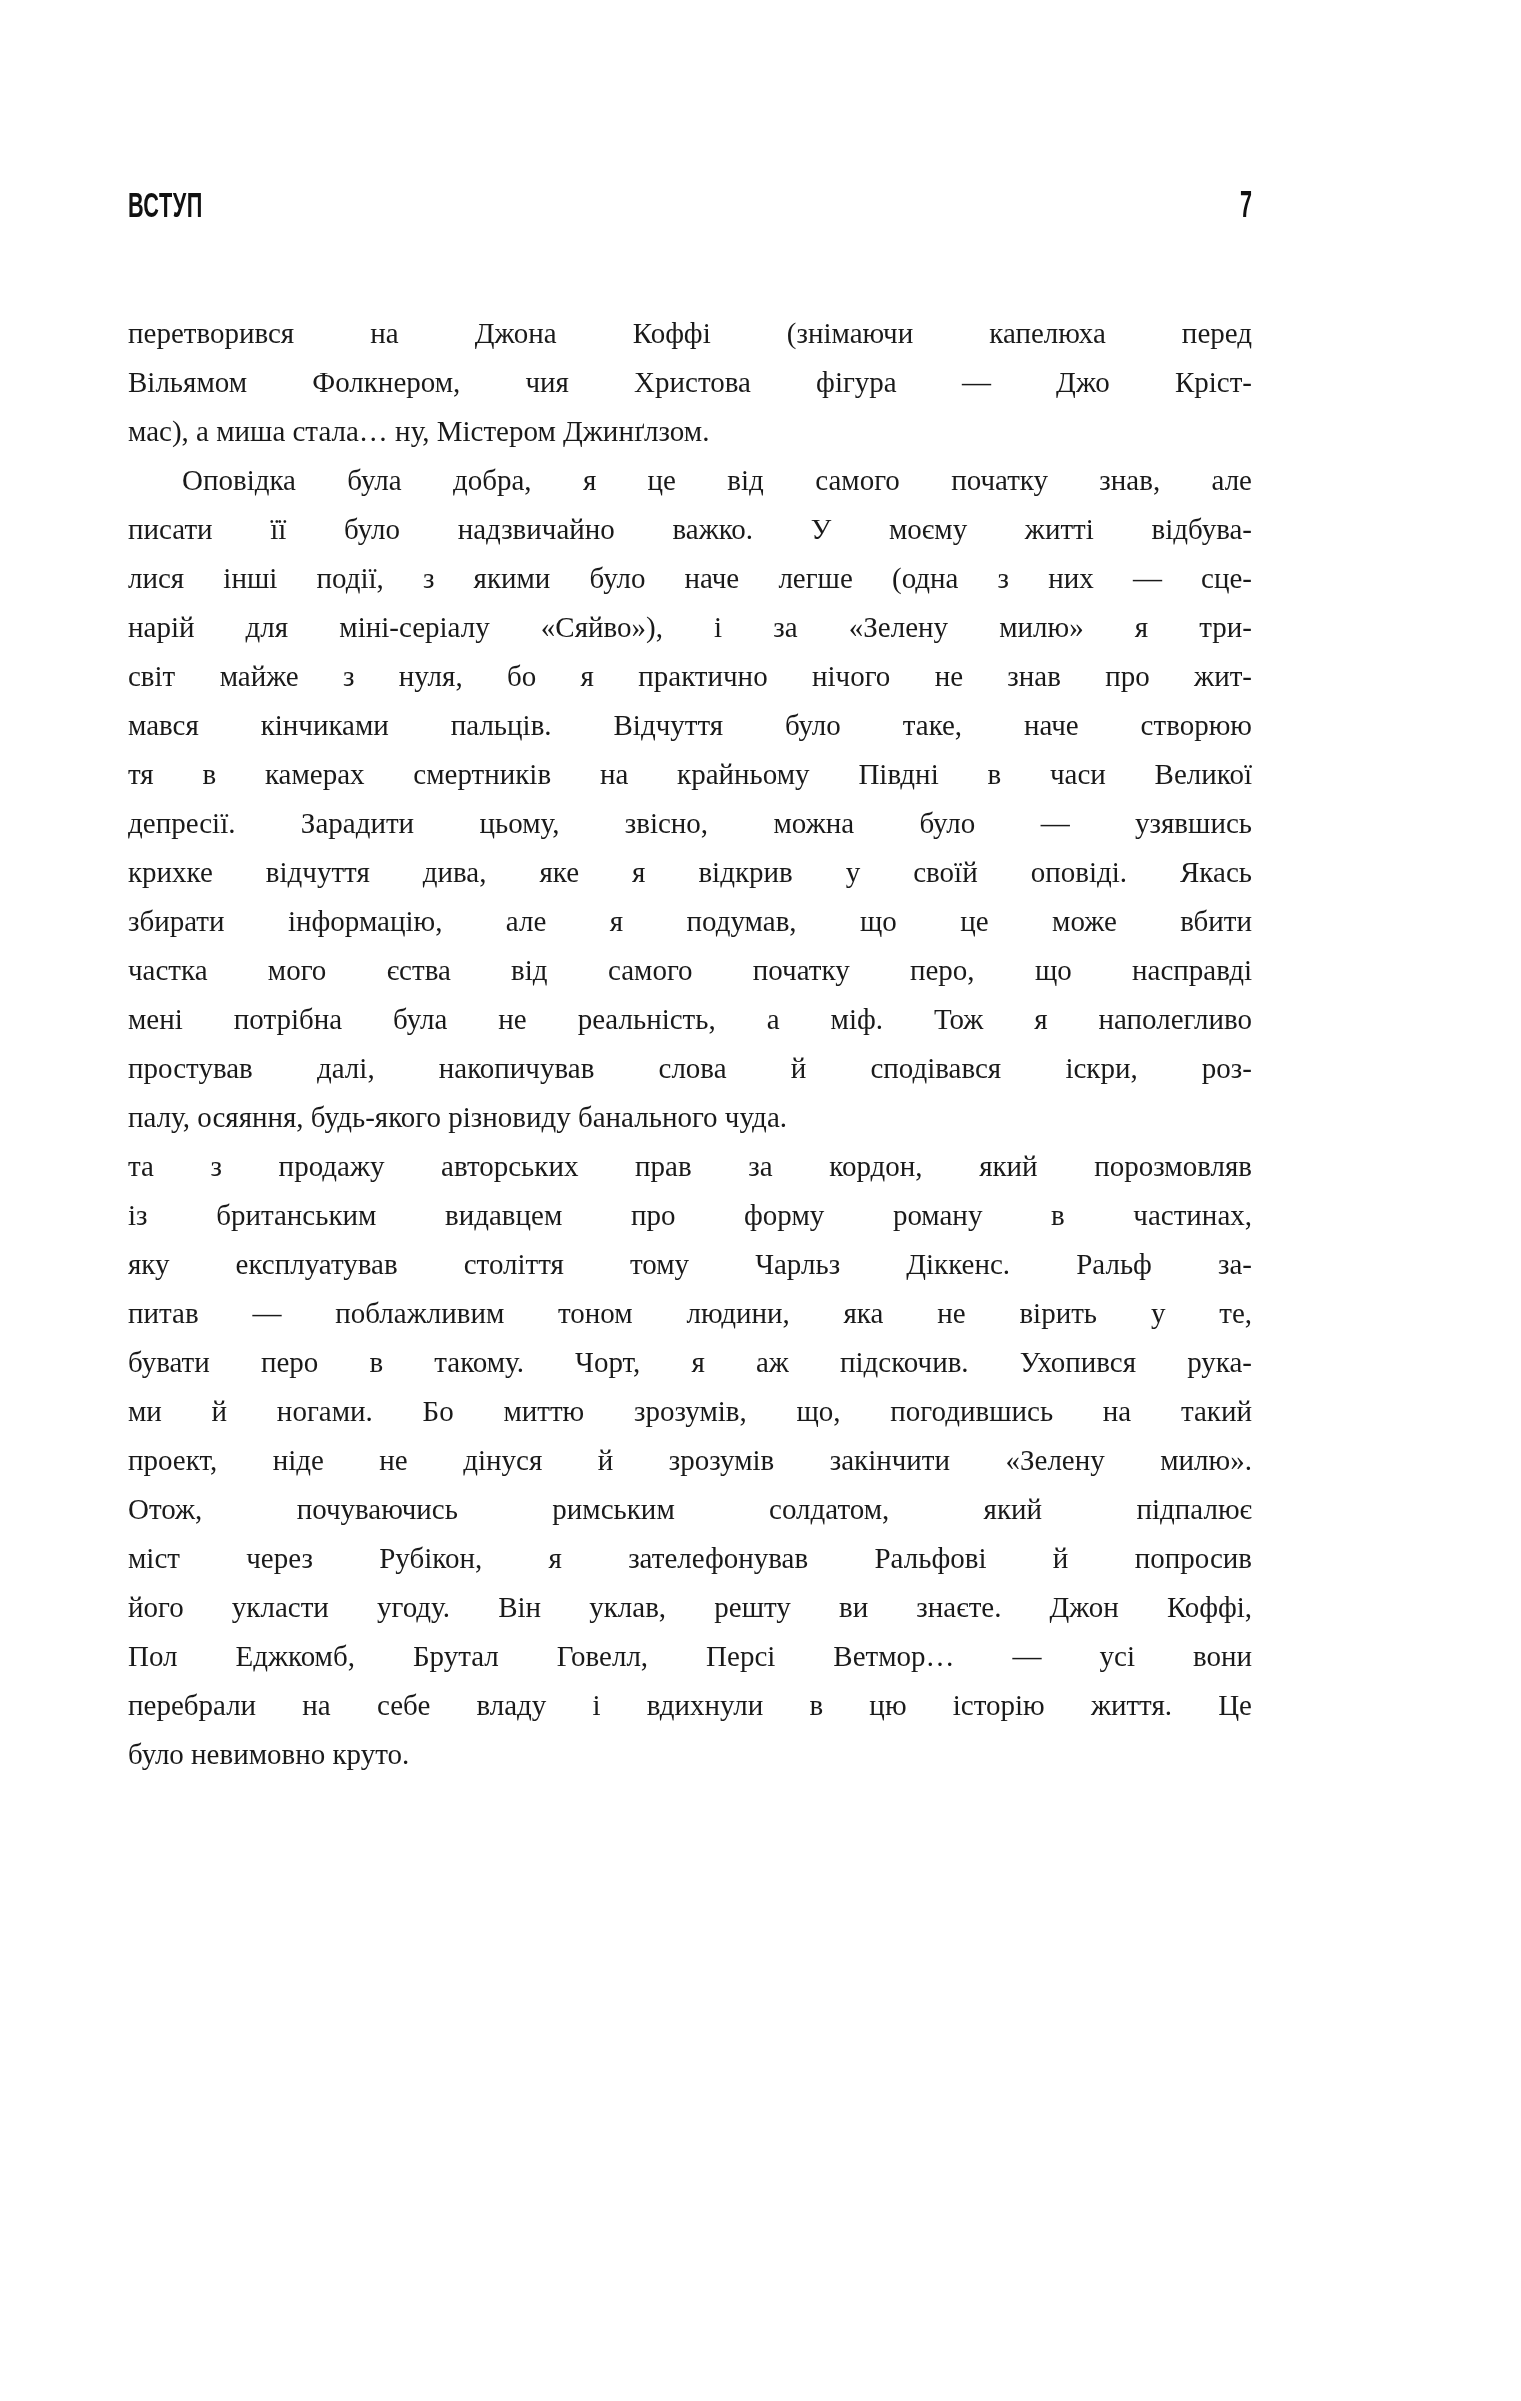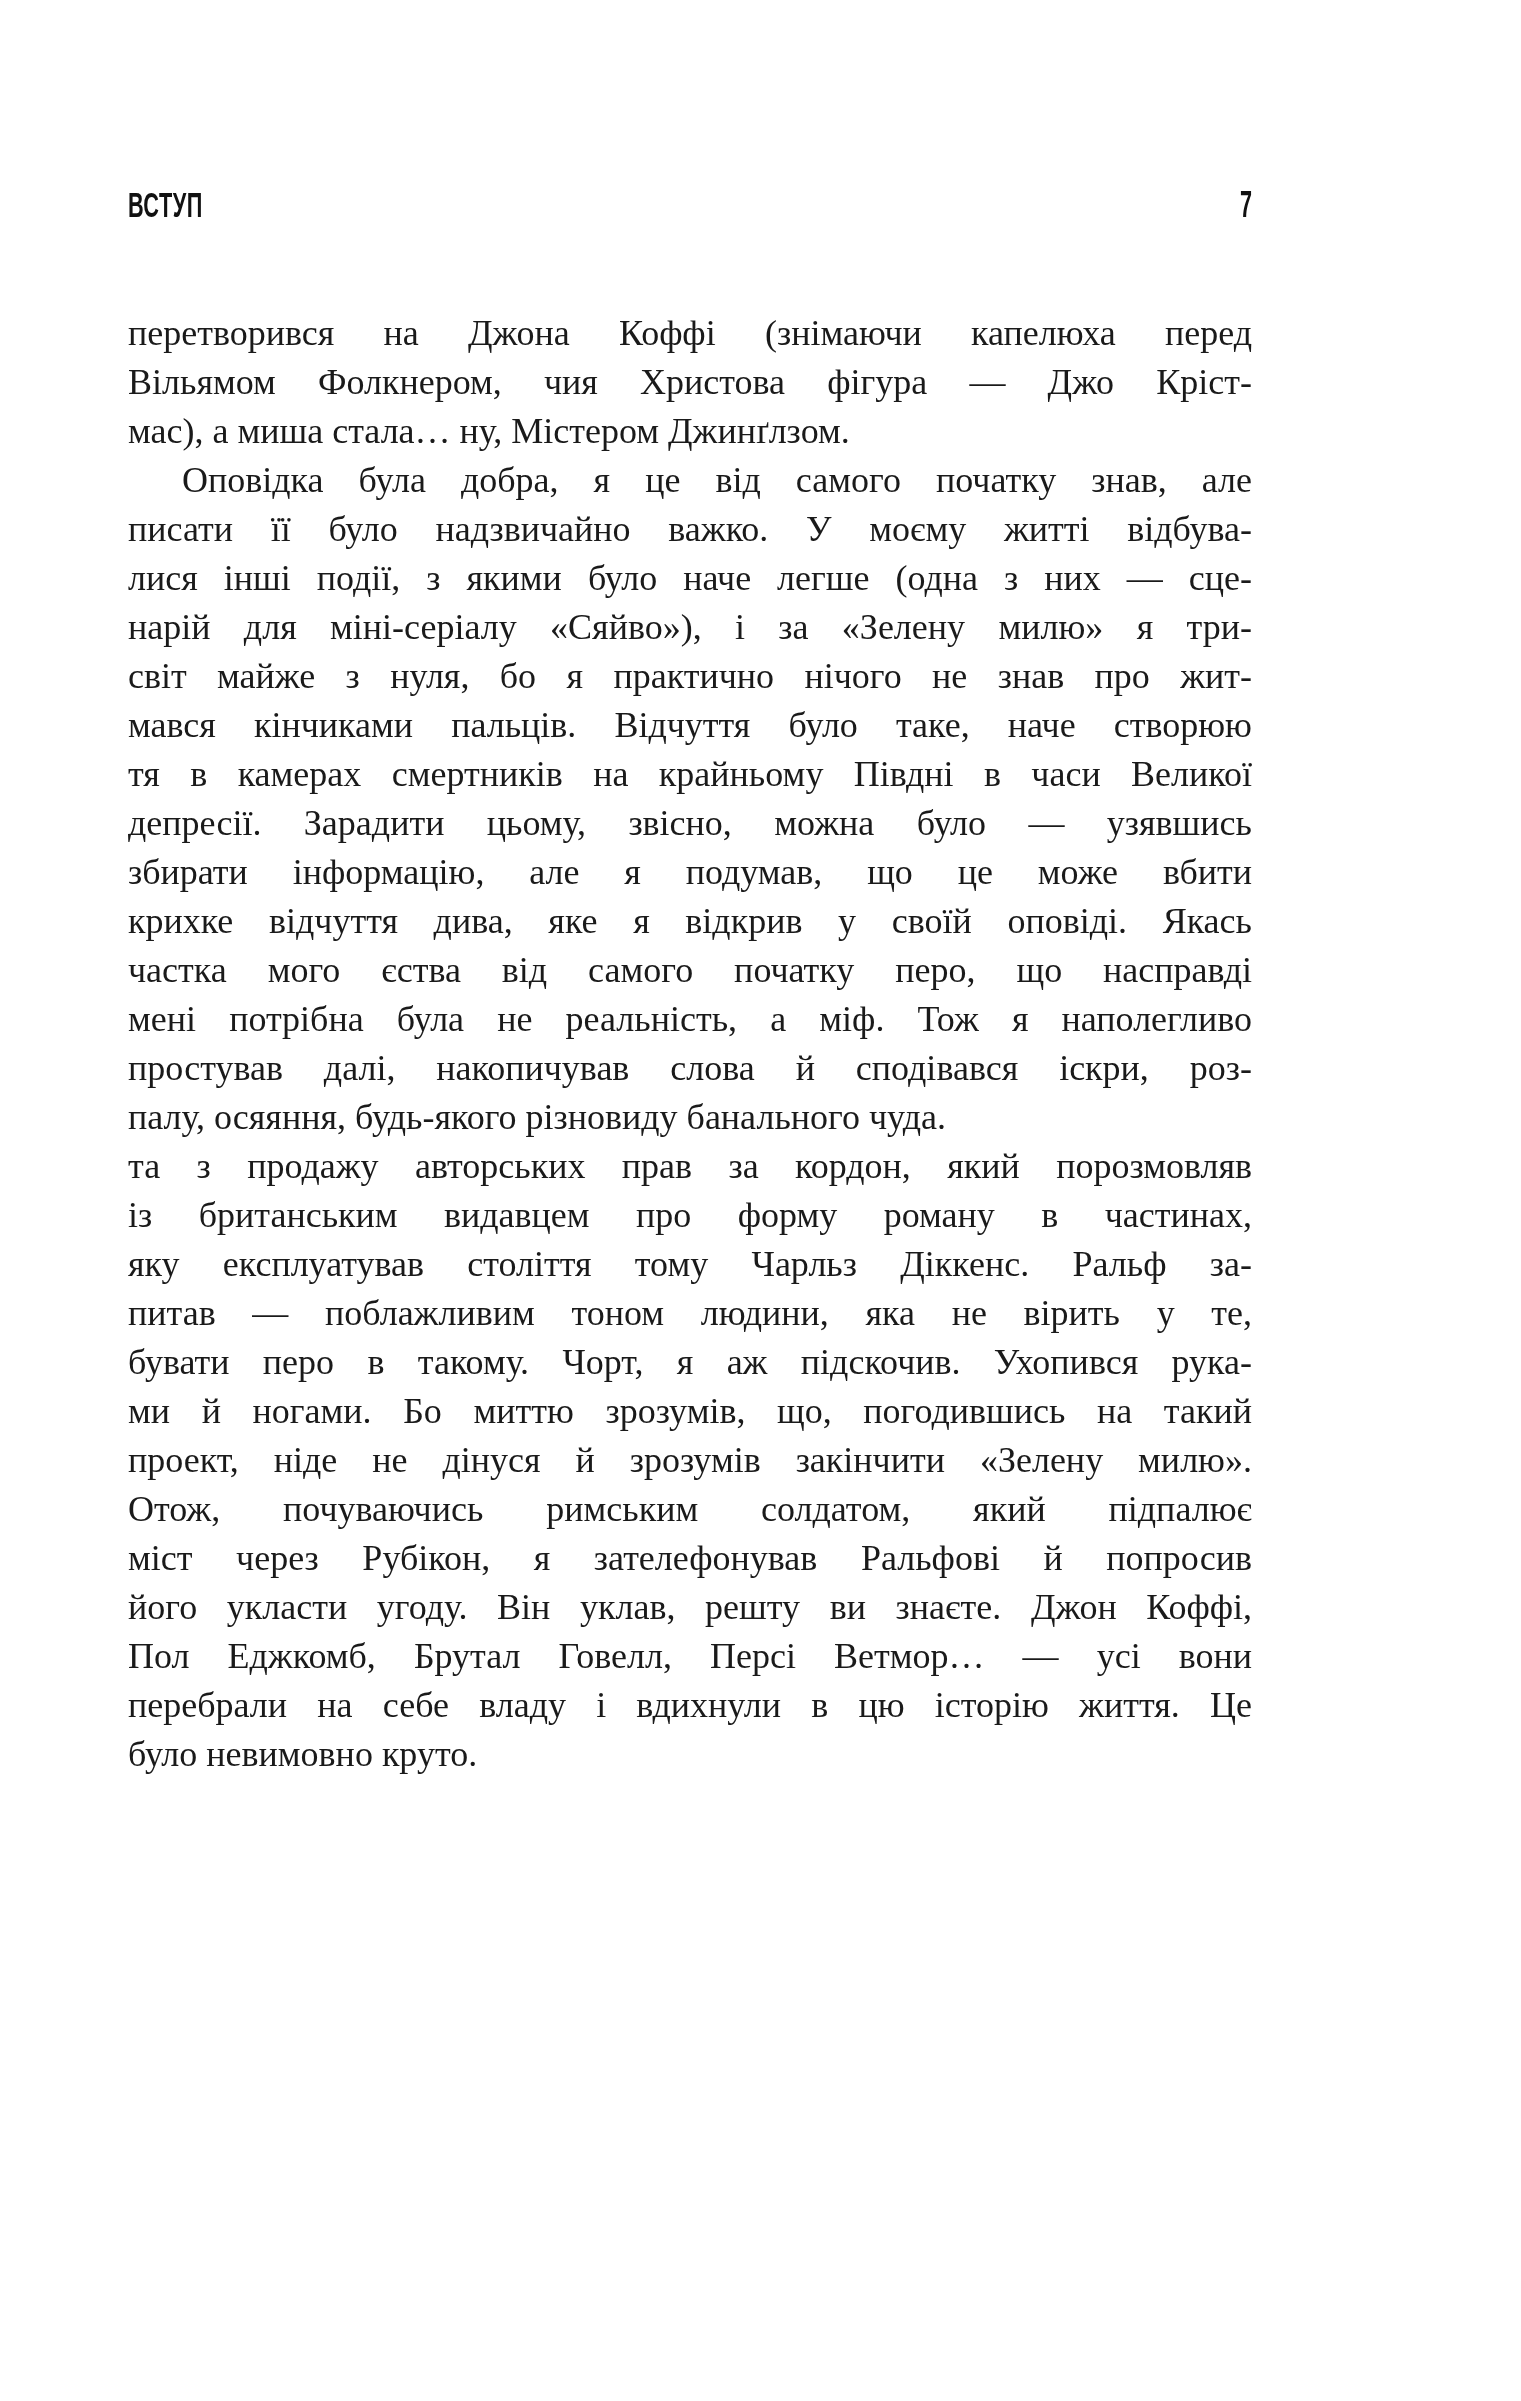--- a/index.html
+++ b/index.html
@@ -12,21 +12,21 @@
     }
     .running-head .title {
       font-size: 35px; letter-spacing: 0.8px; transform: scaleX(0.62); transform-origin: left center;
       display: inline-block;
     }
     .running-head .pageno {
       font-size: 36px; transform: scaleX(0.6); transform-origin: right center; display: inline-block;
     }
     .body-text {
       position: absolute; top: 309px; left: 128px; width: 1124px;
-      font-family: "Liberation Serif", serif; font-size: 36px; line-height: 49px;
+      font-family: "Liberation Serif", serif; font-size: 29px; line-height: 49px;
       color: #1a1a1a;
     }
     .line {
       display: block; height: 49px; white-space: nowrap; text-align: justify;
       text-align-last: justify; overflow: hidden;
     }
     .line.last { text-align-last: left; }
     .line.indent { padding-left: 54px; }
   </style>
 </head>
@@ -48,22 +48,22 @@
 
     <div>
       <span class="line indent">Оповідка була добра, я це від самого початку знав, але</span>
       <span class="line">писати її було надзвичайно важко. У моєму житті відбува-</span>
       <span class="line">лися інші події, з якими було наче легше (одна з них — сце-</span>
       <span class="line">нарій для міні-серіалу «Сяйво»), і за «Зелену милю» я три-</span>
       <span class="line">світ майже з нуля, бо я практично нічого не знав про жит-</span>
       <span class="line">мався кінчиками пальців. Відчуття було таке, наче створюю</span>
       <span class="line">тя в камерах смертників на крайньому Півдні в часи Великої</span>
       <span class="line">депресії. Зарадити цьому, звісно, можна було — узявшись</span>
+      <span class="line">крихке відчуття дива, яке я відкрив у своїй оповіді. Якась</span>
       <span class="line">збирати інформацію, але я подумав, що це може вбити</span>
-      <span class="line">крихке відчуття дива, яке я відкрив у своїй оповіді. Якась</span>
       <span class="line">частка мого єства від самого початку перо, що насправді</span>
       <span class="line">мені потрібна була не реальність, а міф. Тож я наполегливо</span>
       <span class="line">простував далі, накопичував слова й сподівався іскри, роз-</span>
       <span class="line last">палу, осяяння, будь-якого різновиду банального чуда.</span>
     </div>
 
     <div>
       <span class="line">та з продажу авторських прав за кордон, який порозмовляв</span>
       <span class="line">із британським видавцем про форму роману в частинах,</span>
       <span class="line">яку експлуатував століття тому Чарльз Діккенс. Ральф за-</span>

